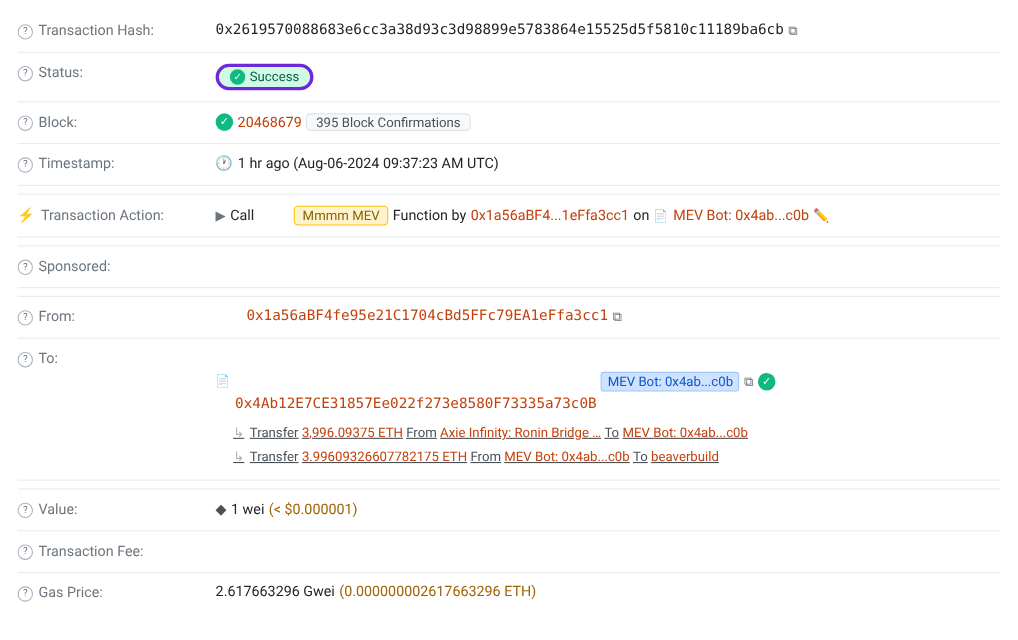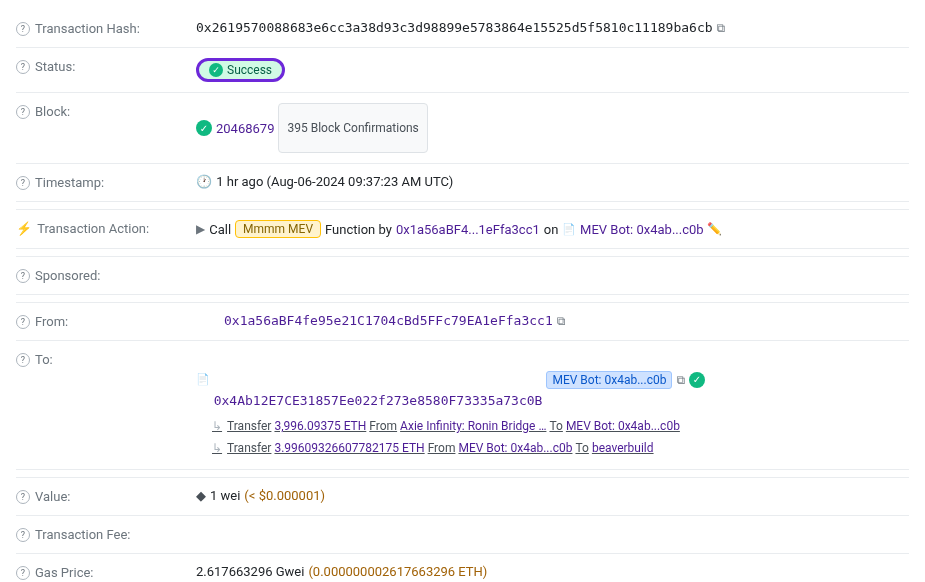--- a/index.html
+++ b/index.html
@@ -47,21 +47,21 @@
       width: 14px;
       height: 14px;
       border: 1px solid #adb5bd;
       border-radius: 50%;
       font-size: 9px;
       color: #6c757d;
       cursor: pointer;
       flex-shrink: 0;
     }
     .link {
-      color: #4c1d95;
+      color: #c2410c;
       text-decoration: none;
       cursor: pointer;
     }
     .badge-success {
       background: #d1fae5;
       color: #065f46;
       border: 3px solid #6d28d9;
       border-radius: 20px;
       padding: 2px 10px;
       font-size: 12px;
@@ -78,21 +78,21 @@
       height: 14px;
       display: inline-flex;
       align-items: center;
       justify-content: center;
       font-size: 9px;
     }
     .block-confirmations {
       background: #f8f9fa;
       border: 1px solid #dee2e6;
       border-radius: 4px;
-      padding: 17px 8px;
+      padding: 0 8px;
       font-size: 12px;
       color: #495057;
     }
     .block-num {
       display: inline-flex;
       align-items: center;
       gap: 4px;
     }
     .check-circle {
       width: 16px;
@@ -110,20 +110,21 @@
       color: #6c757d;
       font-size: 13px;
     }
     .action-badge {
       background: #fff3cd;
       border: 1px solid #ffc107;
       border-radius: 4px;
       padding: 1px 7px;
       font-size: 12px;
       color: #856404;
+      margin-left: 32px;
     }
     .flash-icon {
       color: #0d6efd;
     }
     .copy-icon {
       cursor: pointer;
       color: #6c757d;
       font-size: 12px;
     }
     .mev-highlight {

